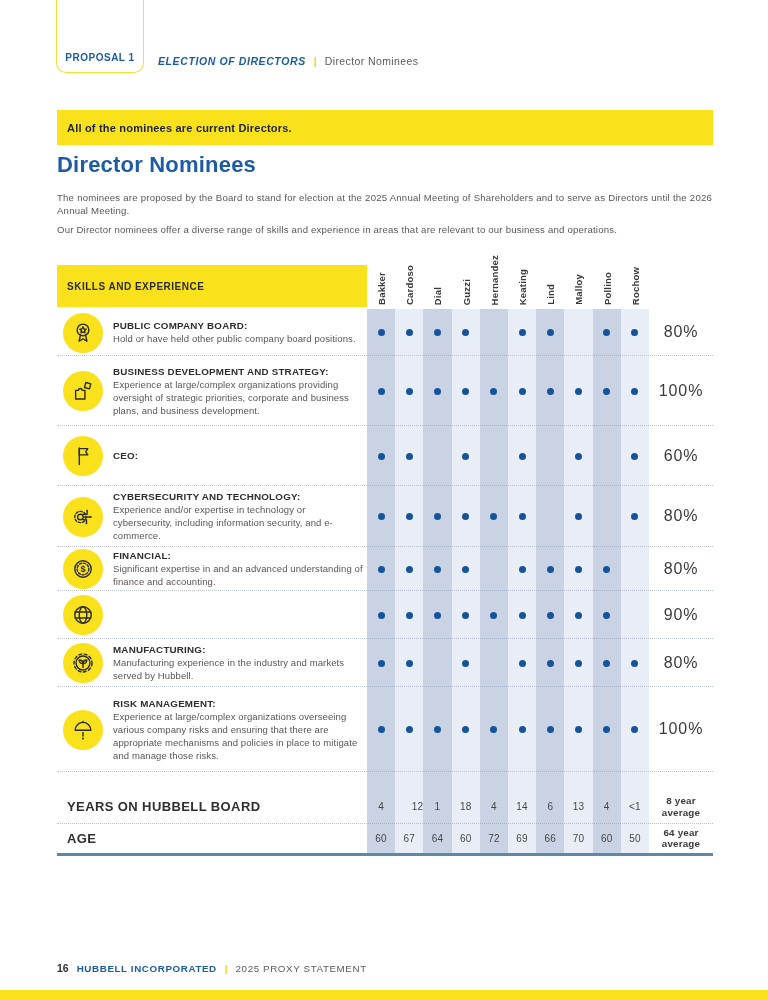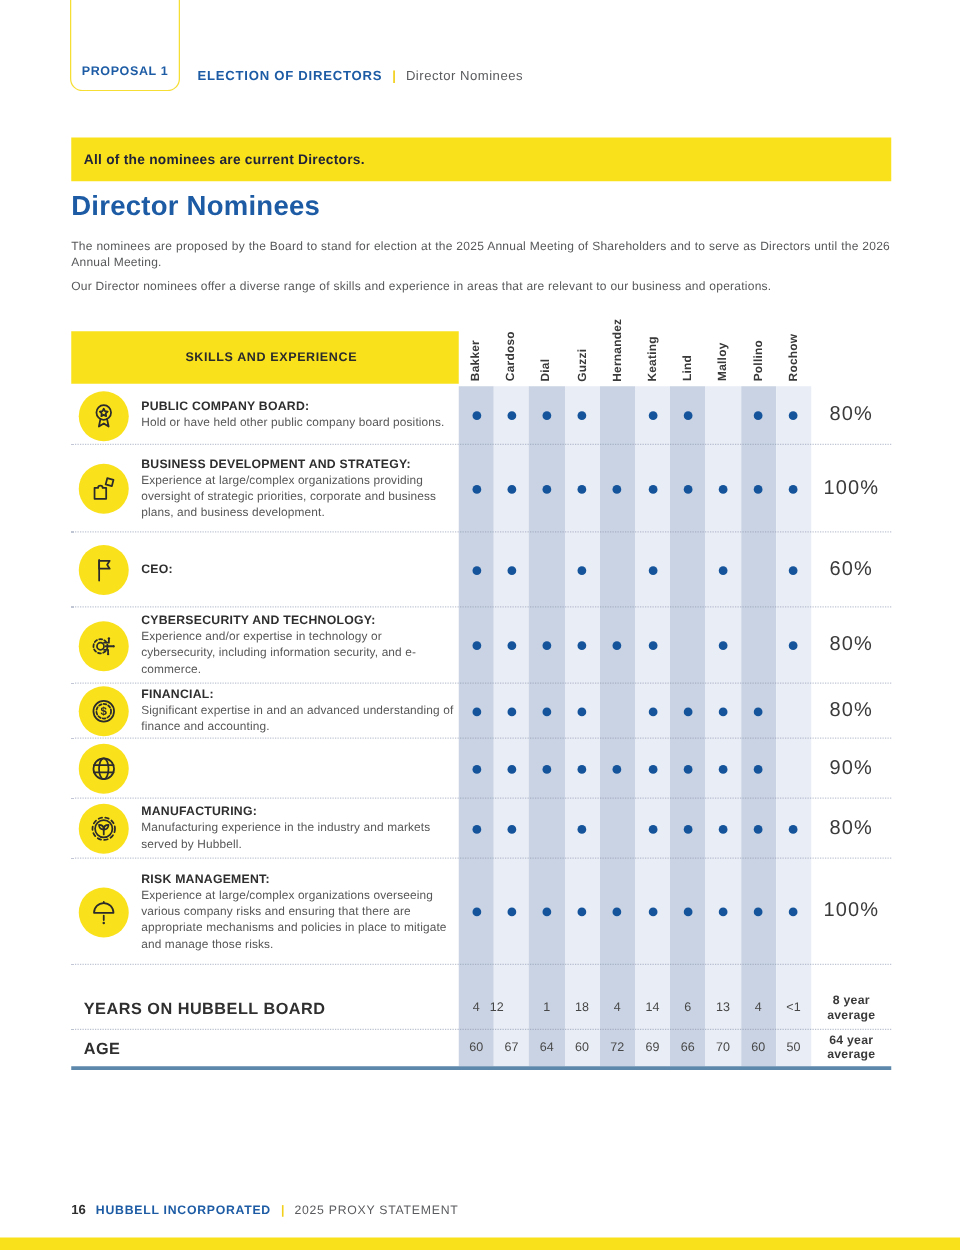--- a/index.html
+++ b/index.html
@@ -5,36 +5,36 @@
   html,body{margin:0;padding:0;}
   body{font-family:"Liberation Sans","DejaVu Sans",sans-serif;background:#ffffff;}
   .page{position:relative;width:768px;height:1000px;background:#ffffff;overflow:hidden;}
 
   
   .proposal-box{position:absolute;left:56px;top:-16px;width:88px;height:89px;
     border:1.5px solid #F6DE35;border-top:none;border-radius:0 0 10px 10px;
     display:flex;align-items:flex-end;justify-content:center;padding-bottom:9px;box-sizing:border-box;}
   .proposal-box span{font-size:10px;font-weight:bold;letter-spacing:.5px;color:#1D5CA5;}
   .crumb{position:absolute;left:158px;top:55px;display:flex;align-items:baseline;gap:8px;}
-  .crumb .sec{font-size:10.5px;font-weight:bold;letter-spacing:.6px;color:#1D5CA5;}
+  .crumb .sec{font-size:10.5px;font-weight:bold;letter-spacing:.6px;color:#1D5CA5;font-style:italic;}
   .crumb .sep{font-size:10.5px;font-weight:bold;color:#F2CF1B;}
   .crumb .sub{font-size:10.5px;letter-spacing:.4px;color:#5A5B5E;}
 
   
   .banner{position:absolute;left:57px;top:110px;width:656px;height:35px;background:#F9E11C;
     display:flex;align-items:center;padding-left:10px;box-sizing:border-box;}
   .banner span{font-size:11px;font-weight:bold;color:#1F2238;letter-spacing:.2px;}
   .page-title{position:absolute;left:57px;top:152px;font-size:22px;font-weight:600;color:#1D5CA5;letter-spacing:.2px;}
   .intro{position:absolute;left:57px;top:191px;width:655px;}
   .intro p{margin:0 0 6px 0;font-size:9.6px;line-height:13.2px;color:#57585A;text-align:justify;letter-spacing:.2px;}
 
   
   .matrix{position:absolute;left:57px;top:250px;width:656px;height:606px;}
   .skills-head{position:absolute;left:0;top:15px;width:310px;height:42px;background:#F9E11C;
-    display:flex;align-items:center;padding-left:10px;box-sizing:border-box;justify-content:center;}
+    display:flex;align-items:center;padding-left:10px;box-sizing:border-box;}
   .skills-head span{font-size:10px;font-weight:bold;letter-spacing:.5px;color:#2B2B2B;}
   .stripe{position:absolute;top:59px;height:544px;}
   .stripe.d{background:#C9D3E3;}
   .stripe.l{background:#E9EDF5;}
   .name-cell{position:absolute;top:0;height:57px;}
   .name-cell span{position:absolute;bottom:2px;left:50%;transform:translateX(-50%) rotate(180deg);
     writing-mode:vertical-rl;white-space:nowrap;font-size:9.5px;font-weight:bold;color:#3A3A3A;letter-spacing:.2px;}
   .skill-row{position:absolute;left:0;width:656px;border-bottom:1px dotted rgba(140,152,175,.55);box-sizing:border-box;}
   .skill-row:last-of-type{border-bottom:none;}
   .icon-wrap{position:absolute;left:6px;width:40px;height:40px;border-radius:50%;background:#F9E11C;
@@ -319,21 +319,21 @@
         <div class="dot" style="left: 461.6px; top: 39px;"></div>
         <div class="dot" style="left: 489.8px; top: 39px;"></div>
         <div class="dot" style="left: 518px; top: 39px;"></div>
         <div class="dot" style="left: 546.2px; top: 39px;"></div>
         <div class="dot" style="left: 574.4px; top: 39px;"></div>
         <div class="pct-cell">100%</div>
       </div>
       <div class="bg-row" style="top: 540px; height: 33px;">
         <div class="rowlabel">YEARS ON HUBBELL BOARD</div>
         <div class="bg-val" style="left: 310px; width: 28.2px; top: 0px; height: 100%;">4</div>
-        <div class="bg-val" style="left: 319px; width: 43px; top: 0px; height: 100%;">12</div>
+        <div class="bg-val" style="left: 339px; width: 43px; top: 0px; height: 100%;">12</div>
         <div class="bg-val" style="left: 366.4px; width: 28.2px; top: 0px; height: 100%;">1</div>
         <div class="bg-val" style="left: 394.6px; width: 28.2px; top: 0px; height: 100%;">18</div>
         <div class="bg-val" style="left: 422.8px; width: 28.2px; top: 0px; height: 100%;">4</div>
         <div class="bg-val" style="left: 451px; width: 28.2px; top: 0px; height: 100%;">14</div>
         <div class="bg-val" style="left: 479.2px; width: 28.2px; top: 0px; height: 100%;">6</div>
         <div class="bg-val" style="left: 507.4px; width: 28.2px; top: 0px; height: 100%;">13</div>
         <div class="bg-val" style="left: 535.6px; width: 28.2px; top: 0px; height: 100%;">4</div>
         <div class="bg-val" style="left: 563.8px; width: 28.2px; top: 0px; height: 100%;">&lt;1</div>
         <div class="bg-sum">8 year average</div>
       </div>

